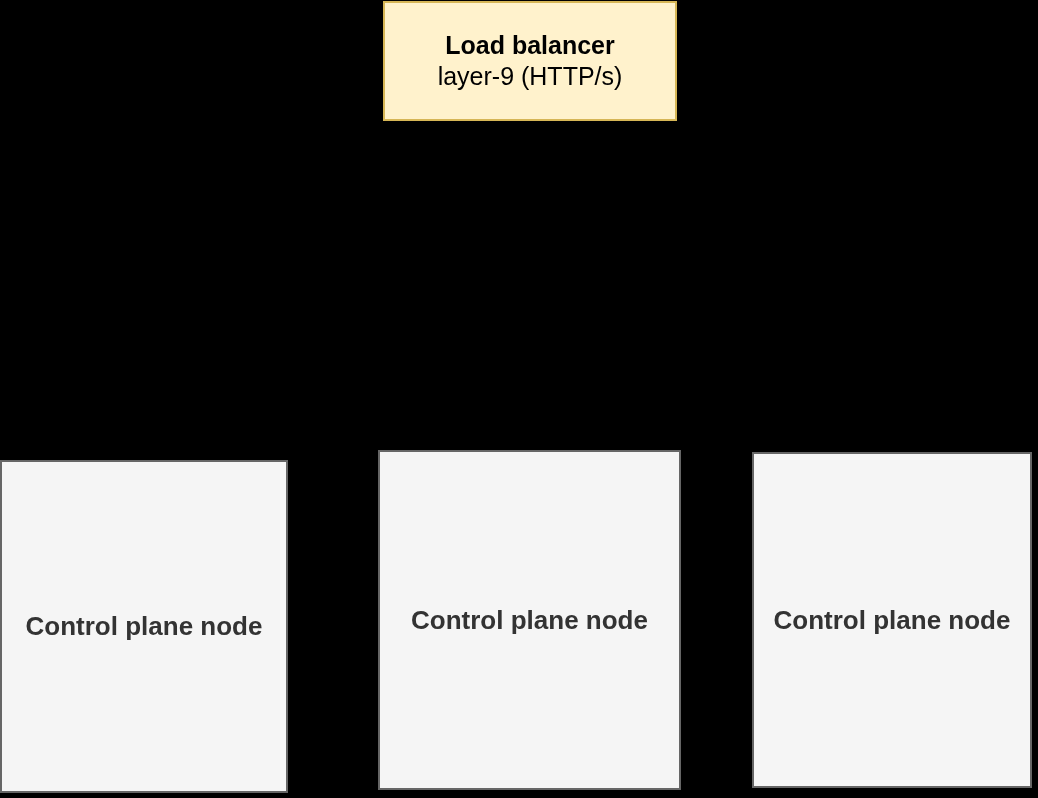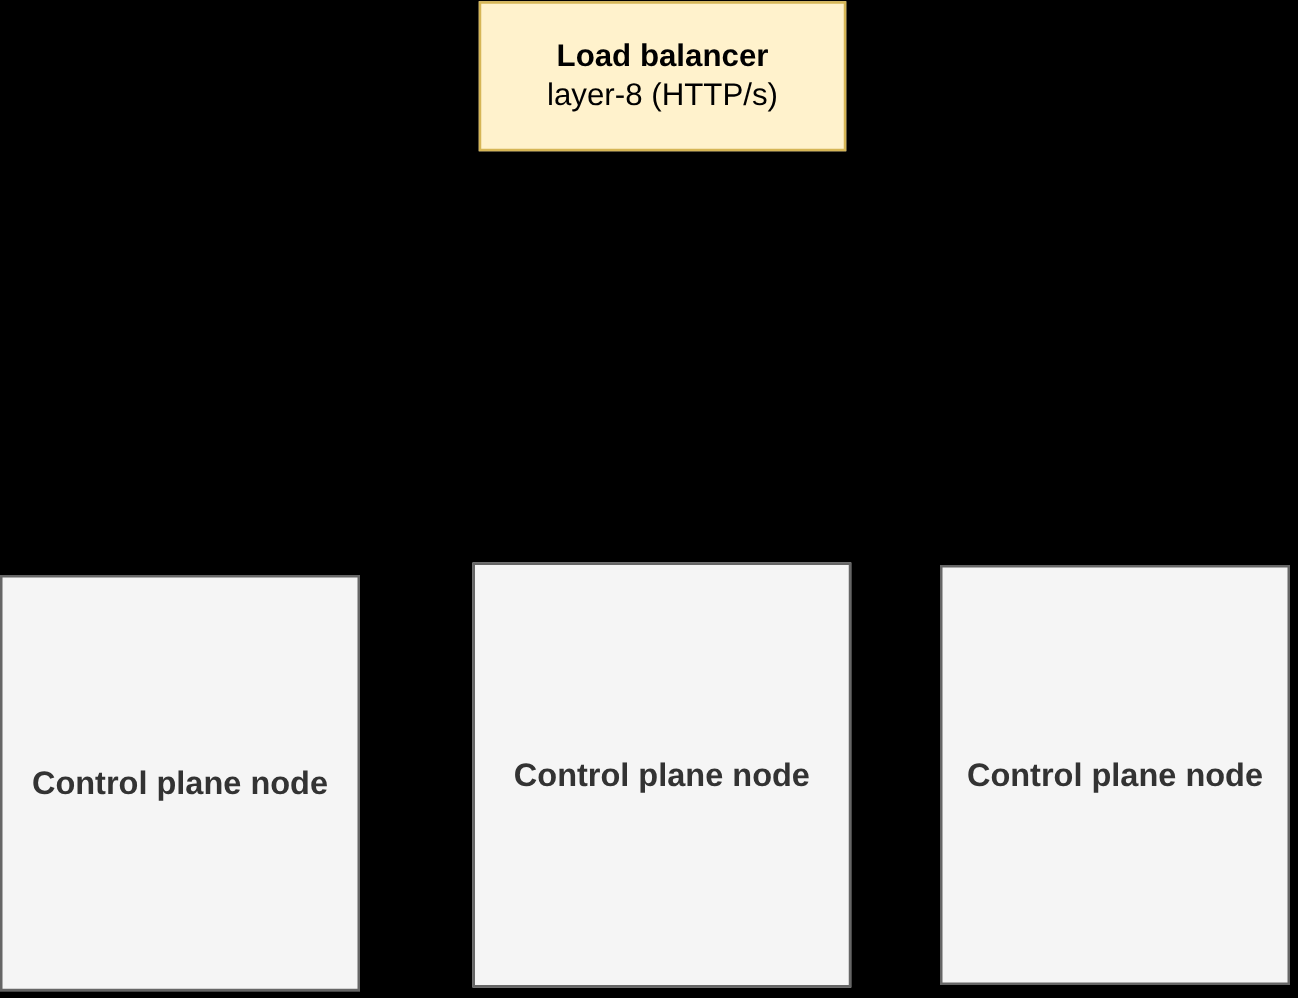--- a/index.html
+++ b/index.html
@@ -54,21 +54,21 @@
   .node-2 { left: 378px; top: 450px; width: 303px; height: 340px; }
   .node-3 { left: 752px; top: 452px; width: 280px; height: 336px; }
 </style>
 </head>
 <body>
 
 <div class="canvas" style="background-color: rgb(0, 0, 0); padding-left: 45px;">
 
   <div class="box lb-box" style="background-color: rgb(255, 242, 204); border-color: rgb(214, 182, 86); color: rgb(0, 0, 0);">
     <div class="lb-title">Load balancer</div>
-    <div class="lb-subtitle">layer-8 (HTTP/s)</div>
+    <div class="lb-subtitle">layer-9 (HTTP/s)</div>
   </div>
 
   <div class="box node-box node-1" style="background-color: rgb(245, 245, 245); border-color: rgb(102, 102, 102); color: rgb(51, 51, 51);">
     <span>Control plane node</span>
   </div>
 
   <div class="box node-box node-2" style="background-color: rgb(245, 245, 245); border-color: rgb(102, 102, 102); color: rgb(51, 51, 51);">
     <span>Control plane node</span>
   </div>
 

